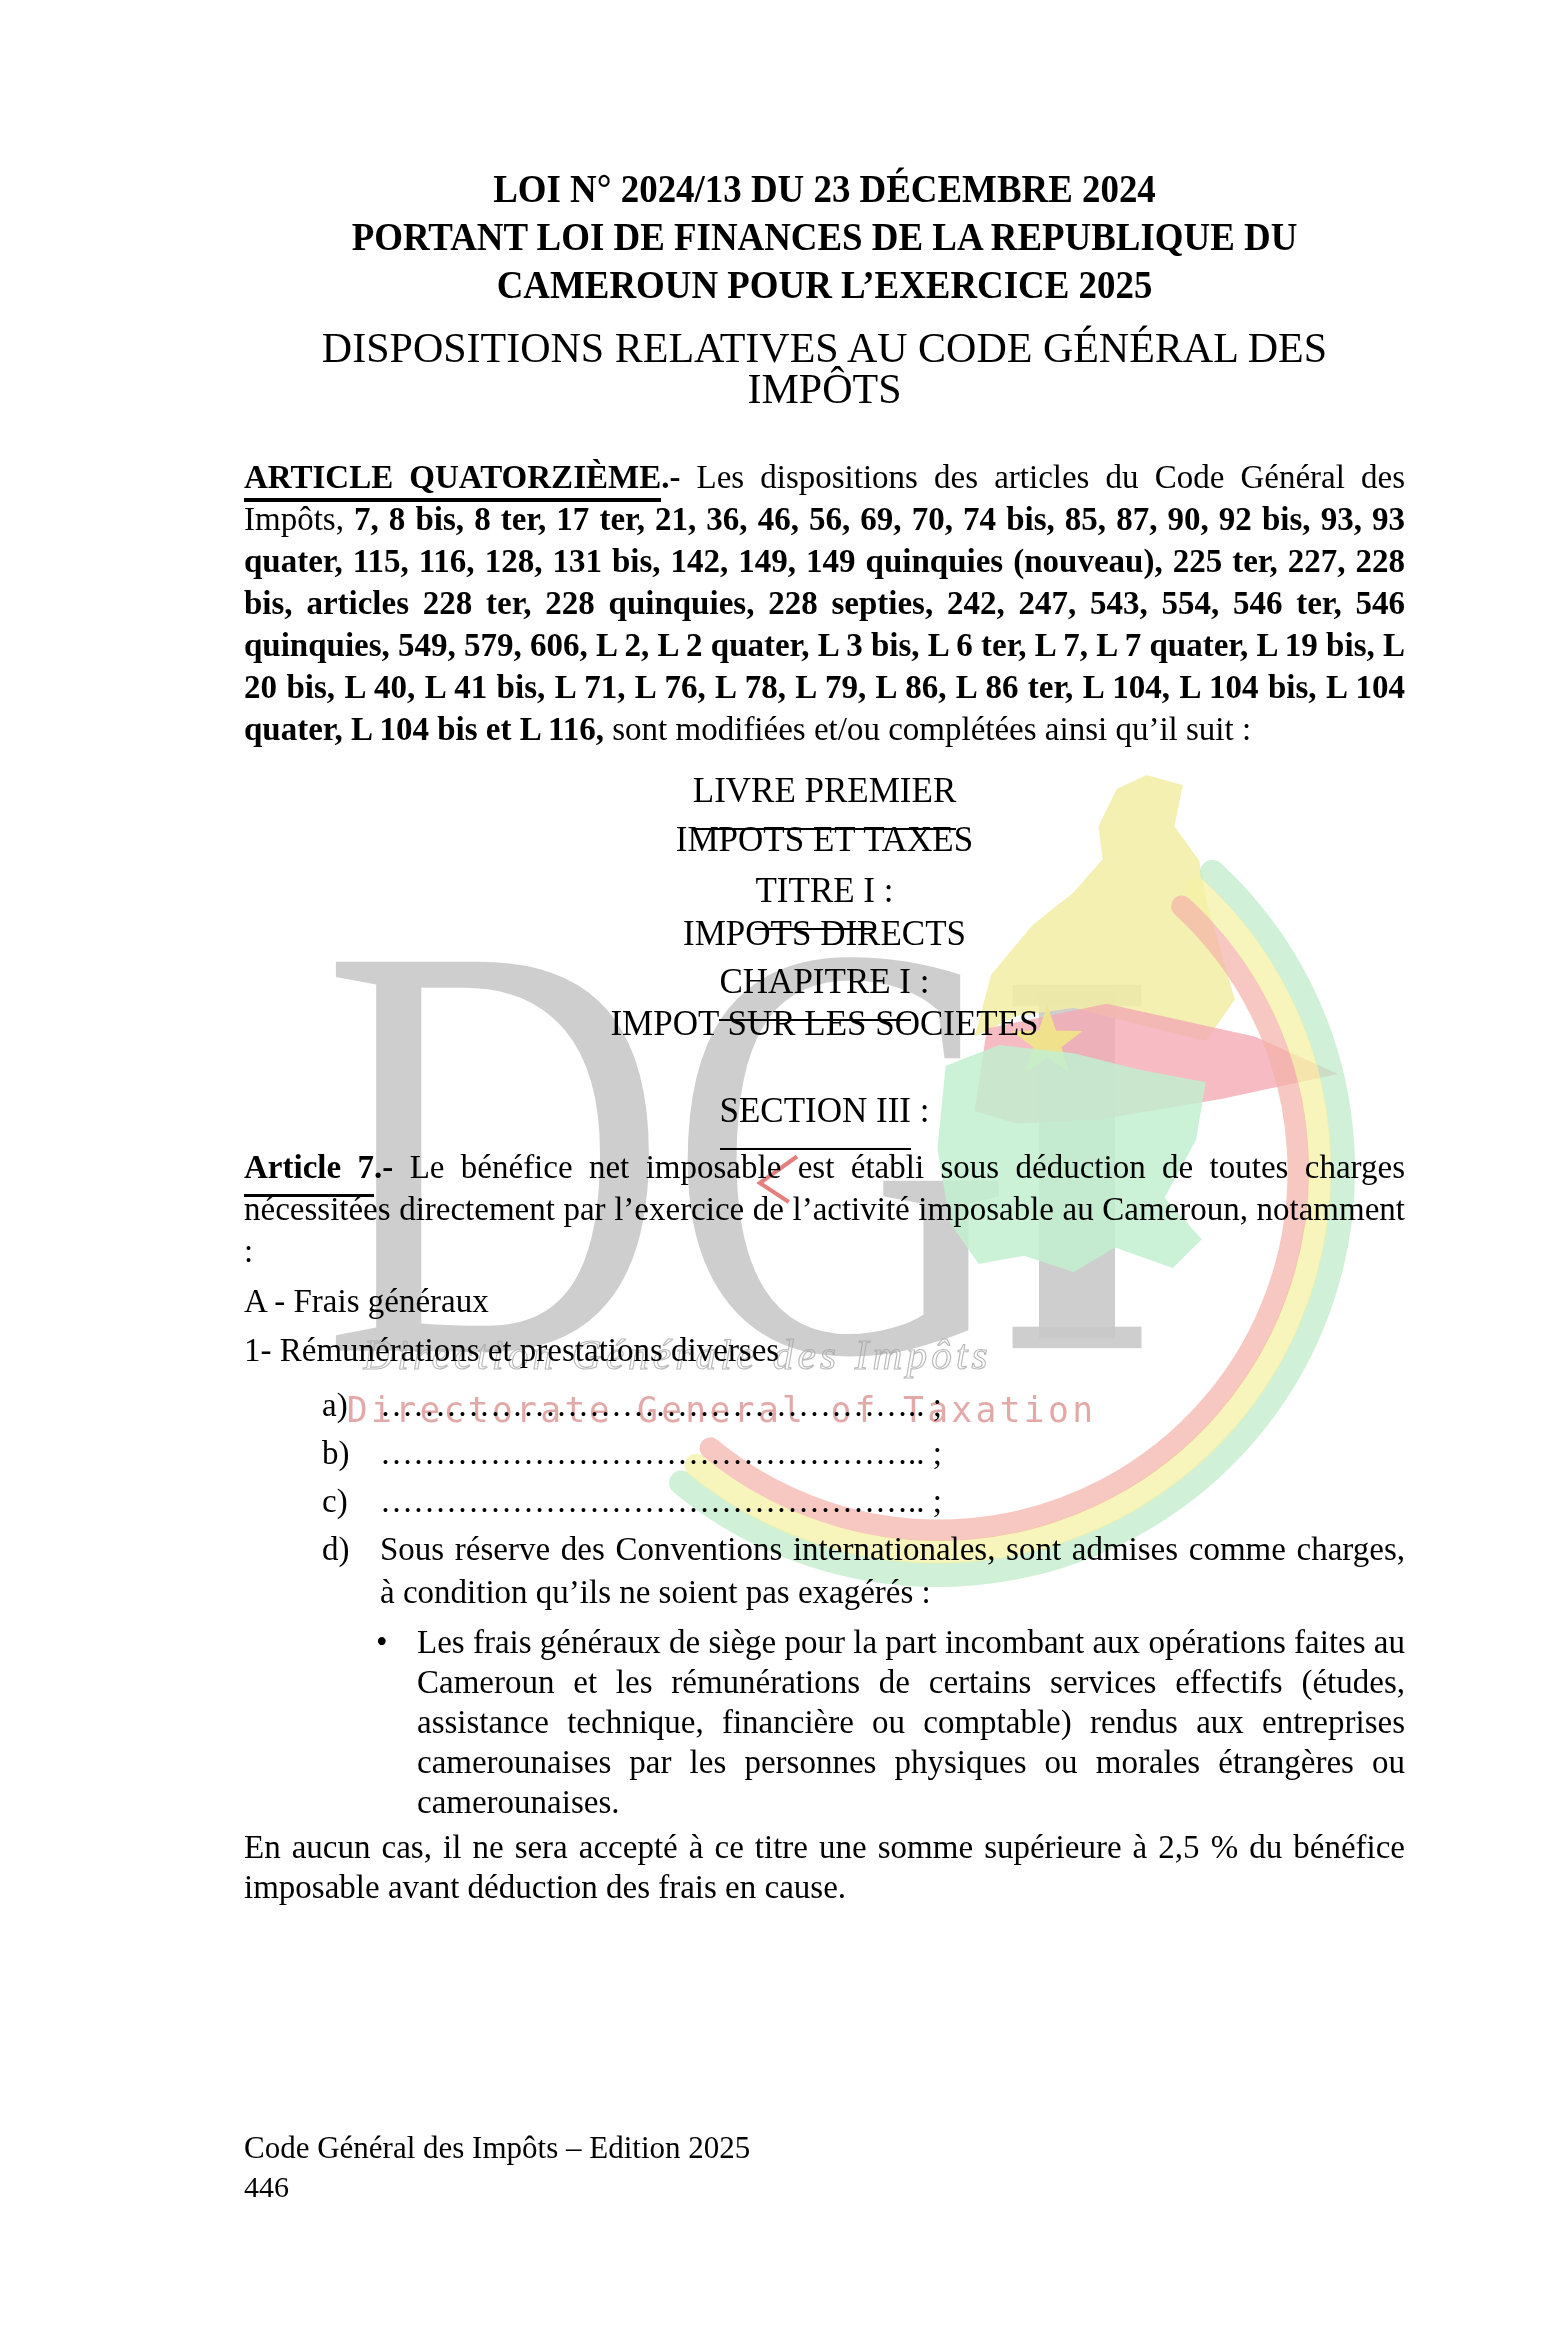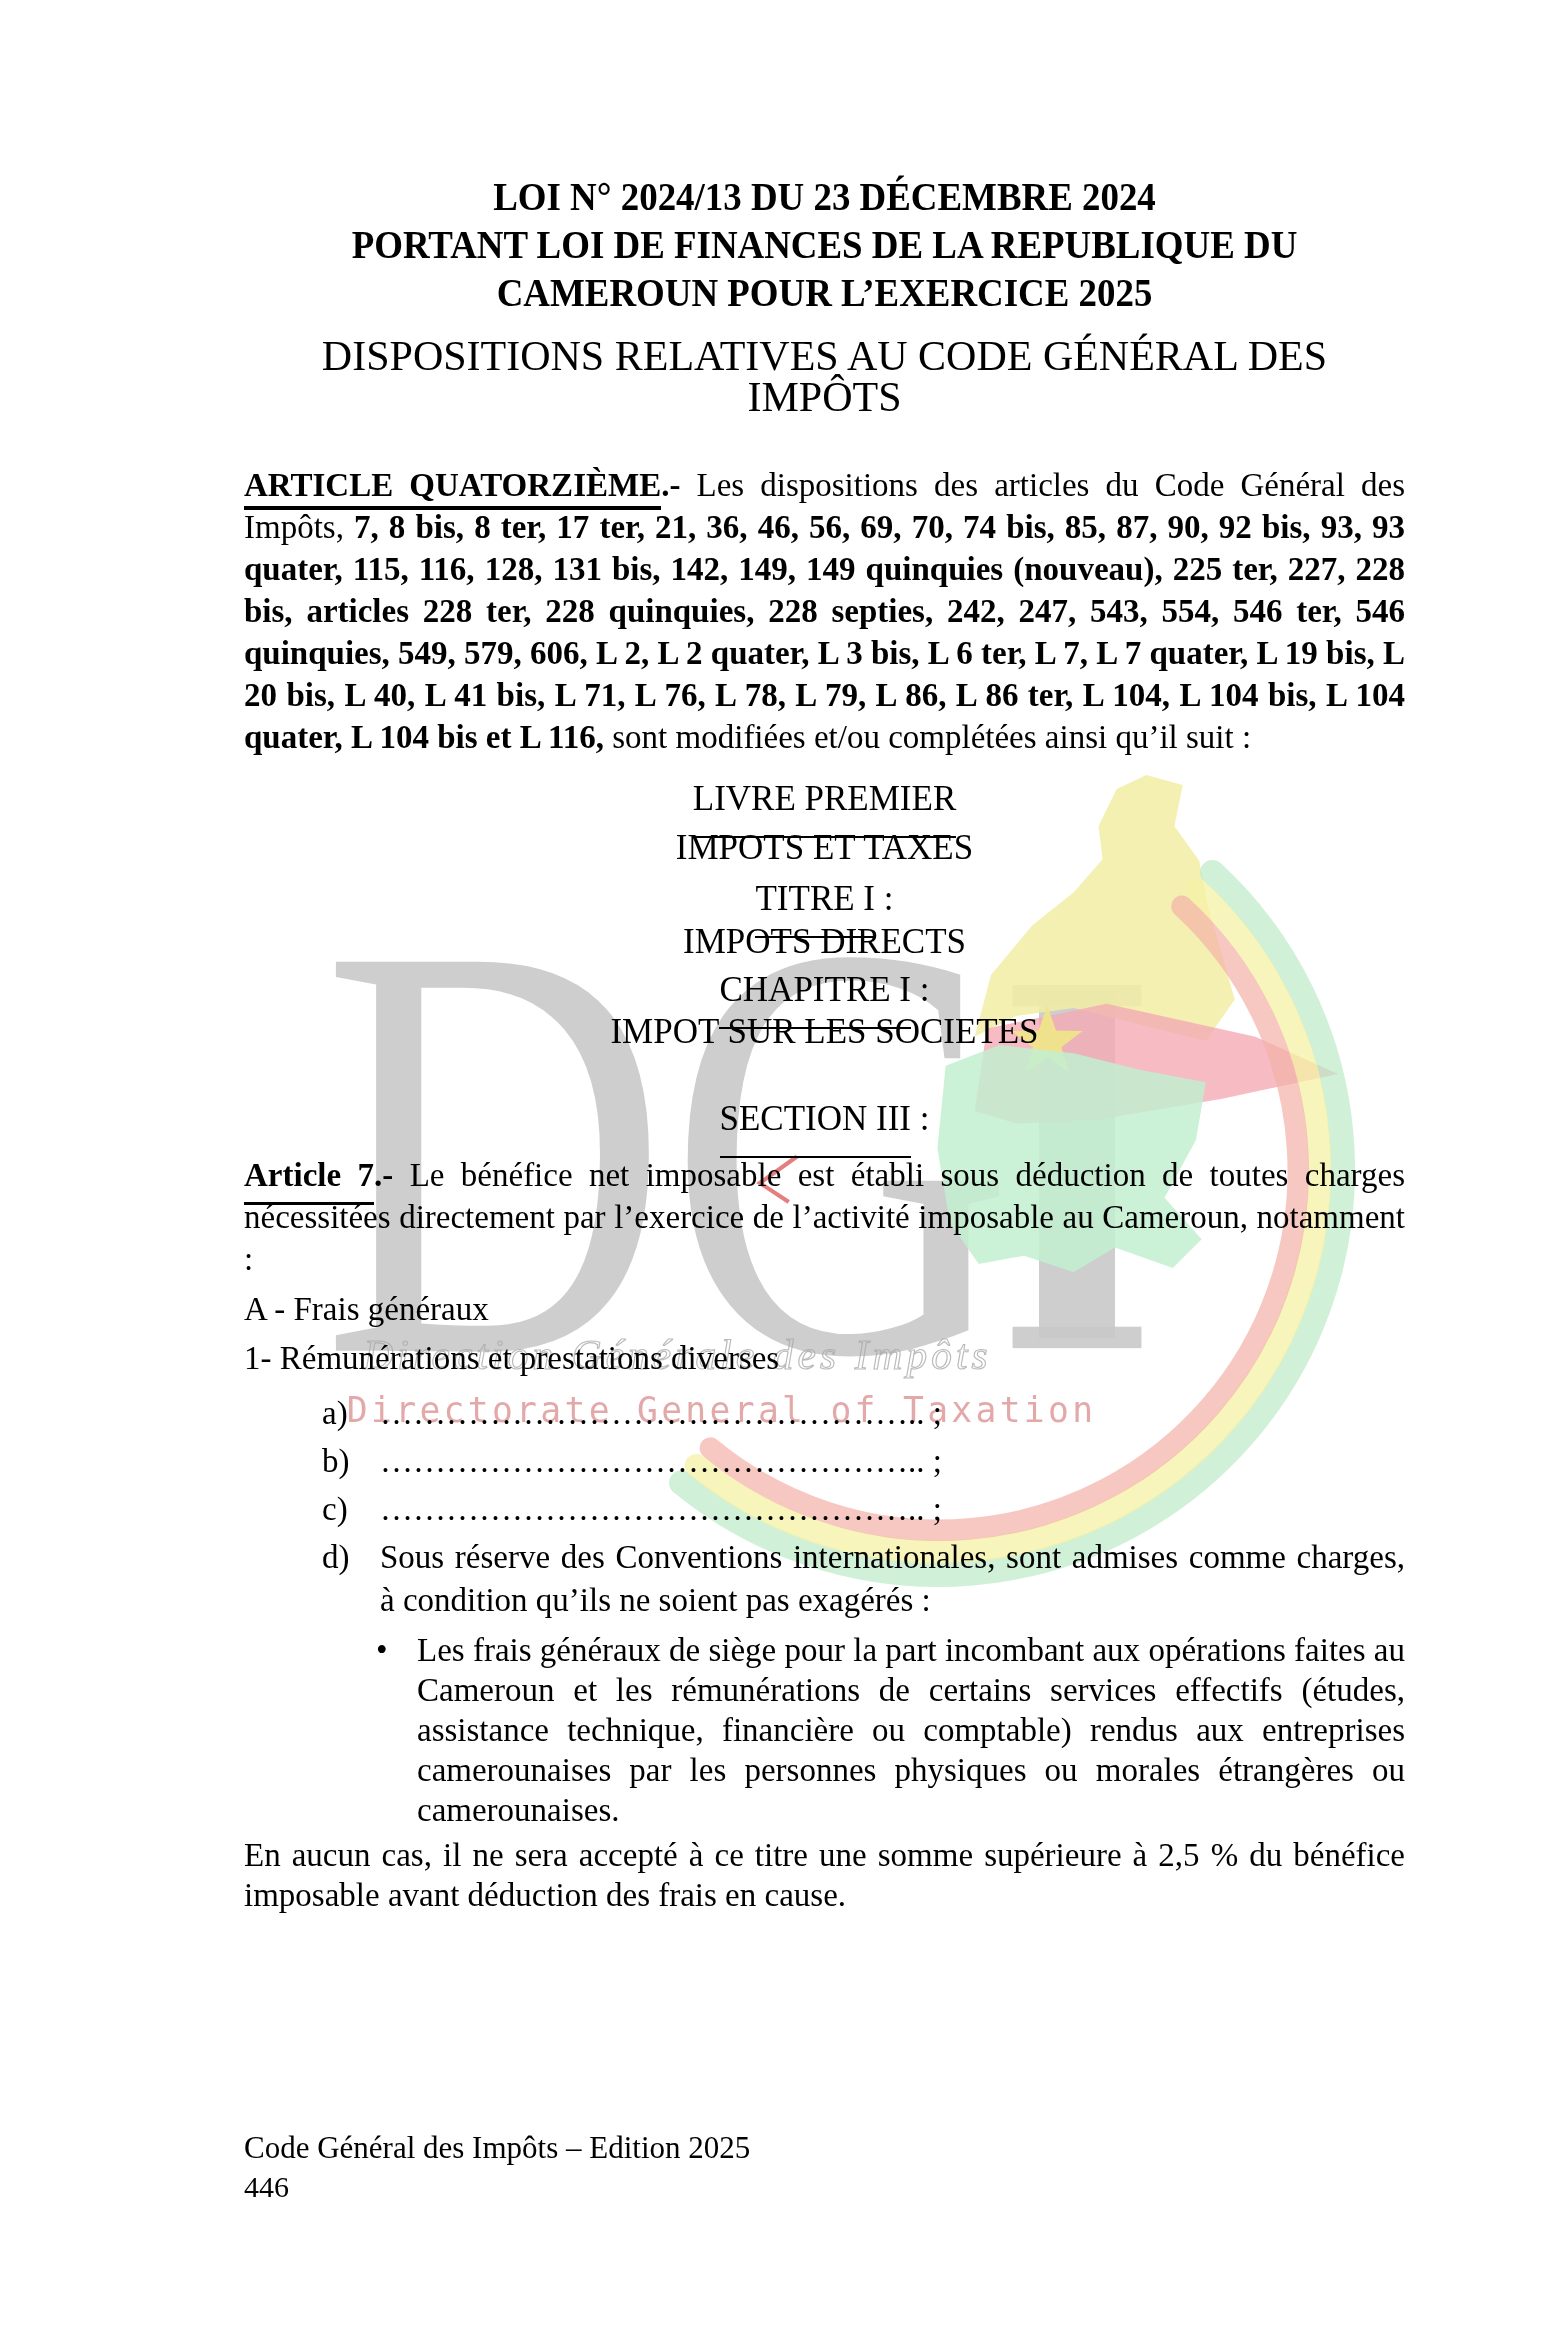--- a/index.html
+++ b/index.html
@@ -6,21 +6,21 @@
   .page {
     position:relative;
     width:1561px; height:2342px;
     margin:0 auto;
     background:#ffffff;
     overflow:hidden;
     font-family:"Liberation Serif", serif;
     color:#000;
   }
   .watermark { position:absolute; left:0; top:0; width:1561px; height:2342px; }
-  .content { position:absolute; left:244px; top:8px; width:1161px; }
+  .content { position:absolute; left:244px; top:0; width:1161px; }
 
   .law-title {
     margin-top:164px;
     text-align:center;
     font-weight:bold;
     font-size:41px;
     line-height:48px;
     transform:scaleX(0.9);
     transform-origin:center top;
   }

